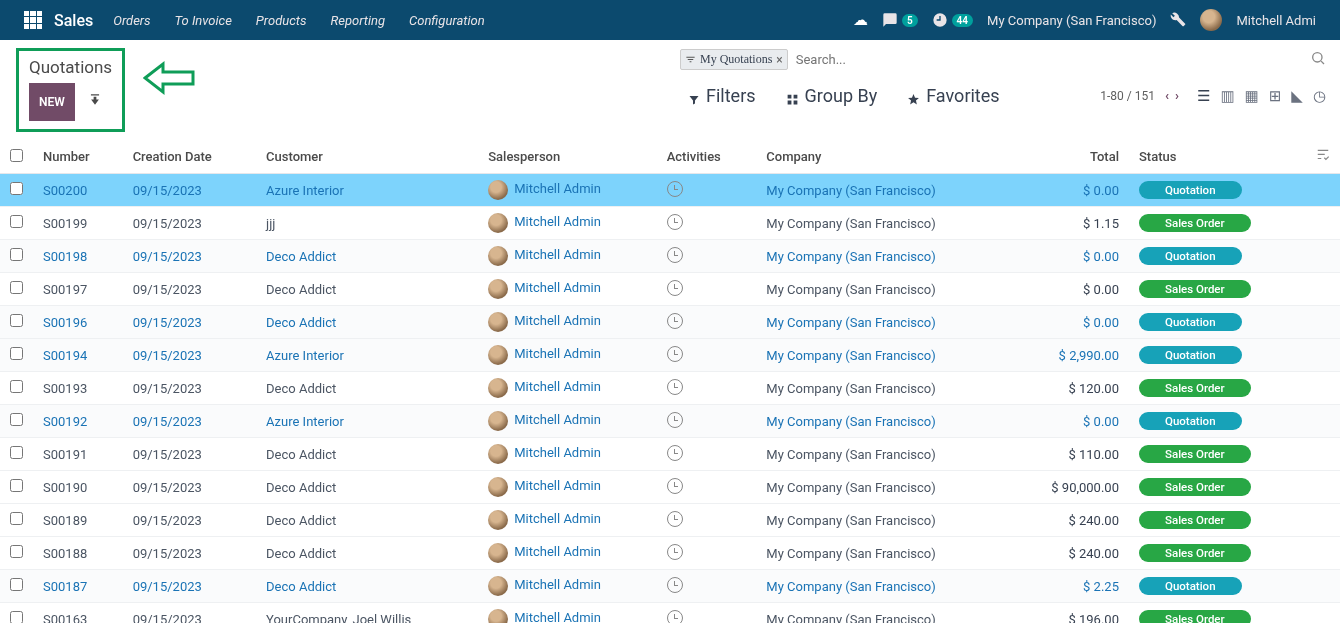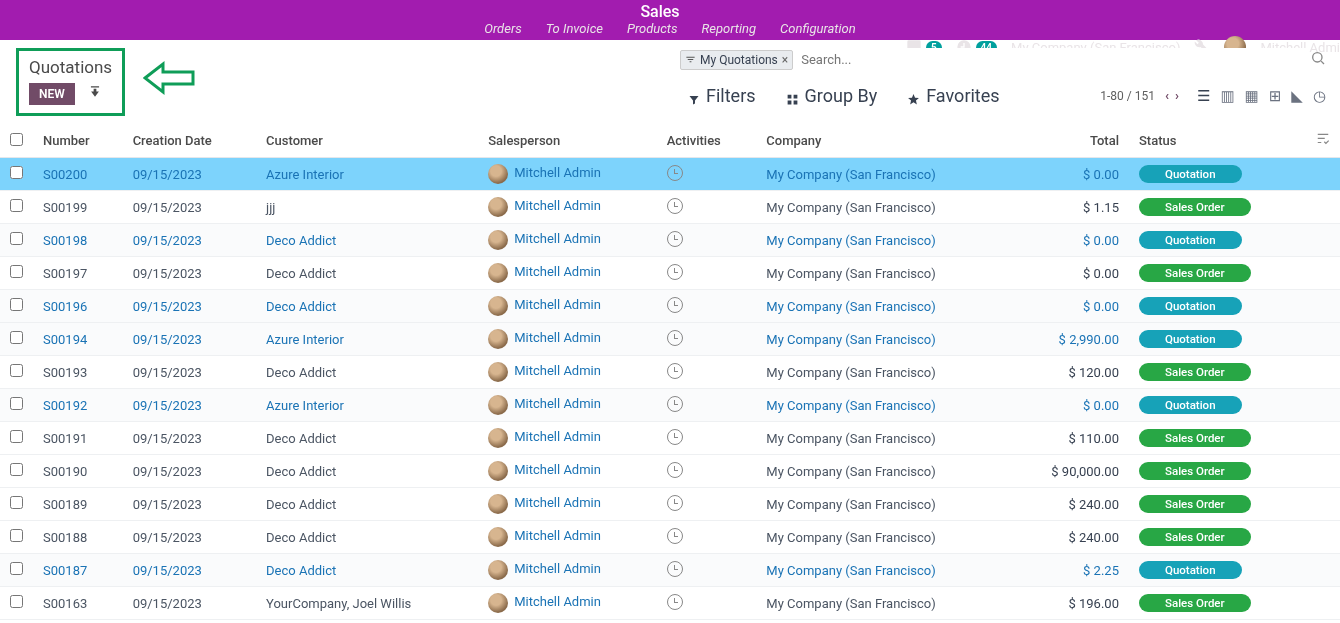--- a/index.html
+++ b/index.html
@@ -1,33 +1,33 @@
 <!DOCTYPE html>
 <html><head>
 <meta charset="utf-8">
 <style>
 * { margin: 0; padding: 0; box-sizing: border-box; font-family: -apple-system, BlinkMacSystemFont, "Segoe UI", Roboto, sans-serif; }
 body { font-size: 13px; color: #374151; background: #fff; width: 1340px; }
-.topbar { background: #a21caf; height: 40px; display: flex; align-items: center; color: #fff; padding: 0 0; flex-direction: column; }
+.topbar { background: #0c4a6e; height: 40px; display: flex; align-items: center; color: #fff; padding: 0 24px; }
 .apps-icon { width: 18px; height: 18px; display: grid; grid-template-columns: repeat(3,1fr); grid-template-rows: repeat(3,1fr); gap: 1px; margin-right: 12px; cursor: pointer; }
 .apps-icon span { background: #fff; }
 .app-name { font-size: 16px; font-weight: 500; margin-right: 20px; }
 .nav-items { display: flex; gap: 24px; }
 .nav-items a { color: #e9e4e7; text-decoration: none; font-size: 13px; cursor: pointer; font-style: italic; }
 .topbar-right { margin-left: auto; display: flex; align-items: center; gap: 14px; }
 .badge-pill { display: inline-flex; align-items: center; gap: 4px; }
 .badge-count { background: #00a09d; color: #fff; font-size: 10px; padding: 1px 5px; border-radius: 8px; font-weight: 600; }
 .company { color: #e9e4e7; font-size: 13px; }
 .avatar-sm { width: 22px; height: 22px; border-radius: 50%; background: radial-gradient(circle at 40% 35%, #d7b58f 30%, #8a6a4a 70%); display: inline-block; }
 .icon16 { width: 16px; height: 16px; fill: #e9e4e7; }
 
 .control-bar { display: flex; align-items: flex-start; padding: 8px 16px 0; position: relative; }
 .highlight-box { border: 3px solid #0f9d58; padding: 6px 10px 8px; display: inline-block; }
 .page-title { font-size: 17px; color: #4a4a4a; margin-bottom: 6px; }
-.btn-new { background: #714B67; color: #fff; border: none; padding: 4px 10px; font-size: 12px; font-weight: 600; cursor: pointer; }
+.btn-new { background: #714B67; color: #fff; border: none; padding: 12px 10px; font-size: 12px; font-weight: 600; cursor: pointer; }
 .dl-icon { margin-left: 10px; color: #4a4a4a; cursor: pointer; }
 .arrow-annot { margin-left: 18px; margin-top: 12px; }
 
 .search-area { position: absolute; left: 680px; top: 8px; right: 14px; }
 .search-row { display: flex; align-items: center; gap: 4px; }
 .chip { border: 1px solid #ccc; background: #e9ecef; display: inline-flex; align-items: center; font-size: 12px; padding: 2px 4px; border-radius: 2px; }
 .chip-x { margin-left: 4px; color: #666; cursor: pointer; }
 .search-input { flex: 1; border: none; outline: none; font-size: 13px; padding: 4px; }
 .search-glass { color: #888; font-size: 15px; }
 
@@ -117,21 +117,21 @@
   <svg class="arrow-annot" width="56" height="36" viewBox="0 0 56 36">
     <path d="M2 18 L20 4 L20 12 L50 12 L50 24 L20 24 L20 32 Z" fill="none" stroke="#0f9d58" stroke-width="3"></path>
   </svg>
 
   <div class="search-area">
     <div class="search-row">
       <span class="chip">
         <svg width="11" height="11" viewBox="0 0 24 24" fill="#555">
             <path d="M10 18h4v-2h-4zm-7-12v2h18V6zm3 7h12v-2H6z"></path>
           </svg>
-        <span style="margin-left:4px;">My Quotations</span>
+        <span style="margin-left:4px;font-family:Liberation Serif, serif;">My Quotations</span>
         <span class="chip-x">×</span>
       </span>
       <input class="search-input" placeholder="Search..." style="">
       <span class="search-glass">
         <svg width="16" height="16" viewBox="0 0 24 24" fill="none" stroke="#888" stroke-width="2">
             <circle cx="11" cy="11" r="7"></circle>
             <line x1="21" y1="21" x2="16.65" y2="16.65"></line>
           </svg>
       </span>
     </div>

